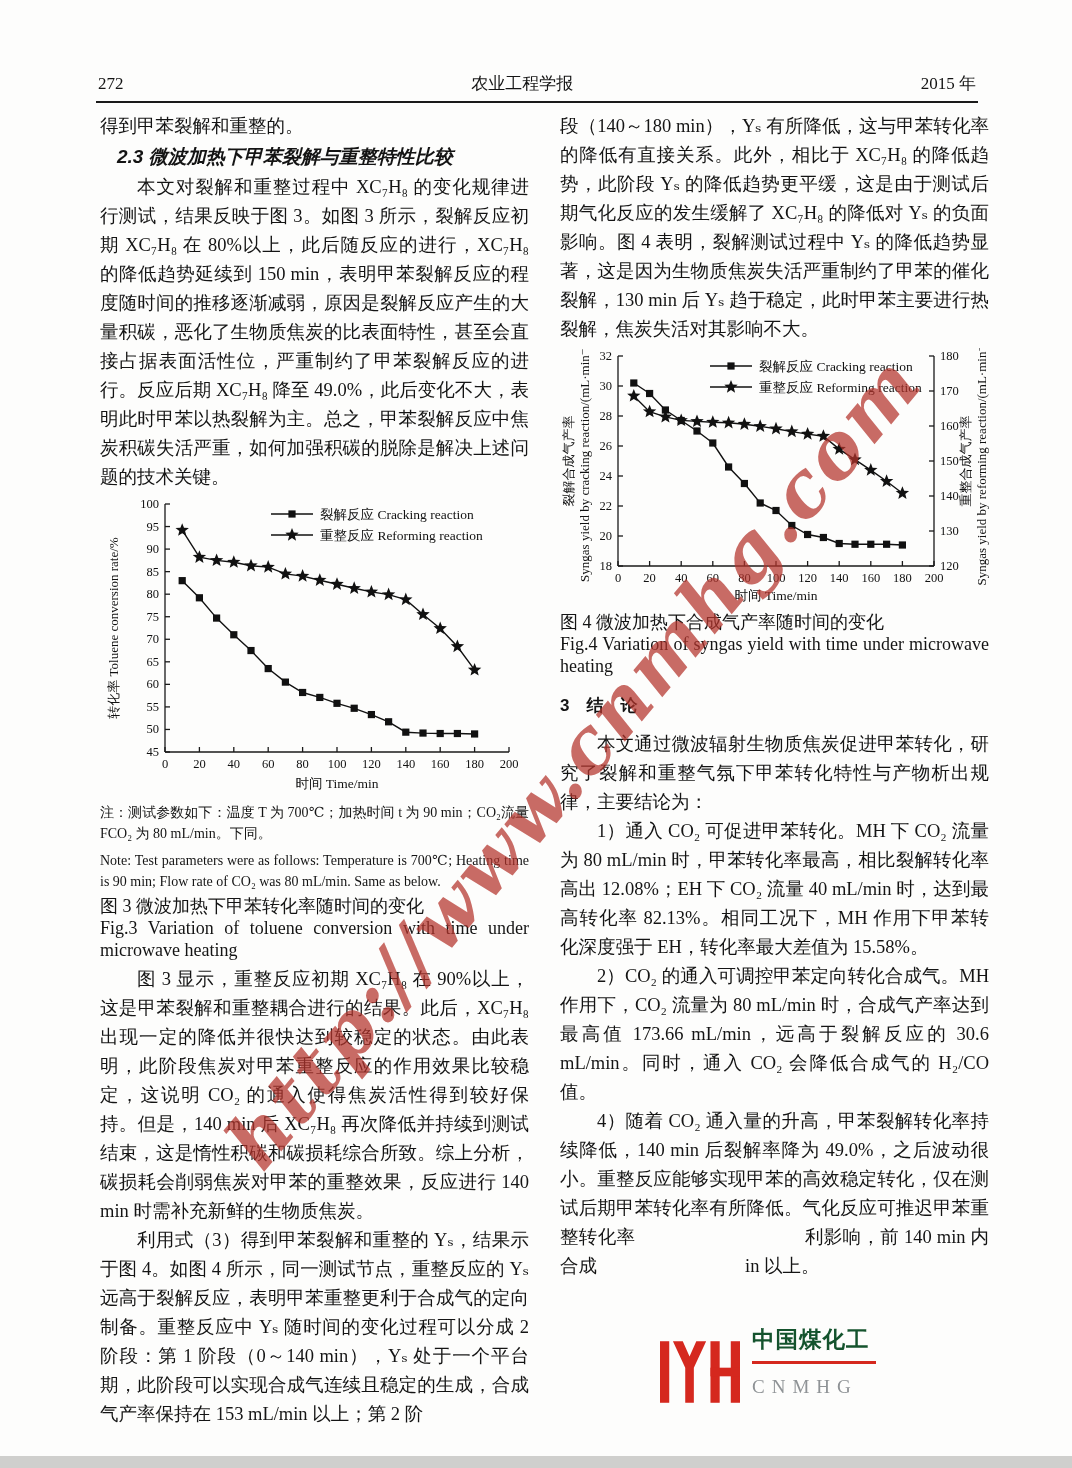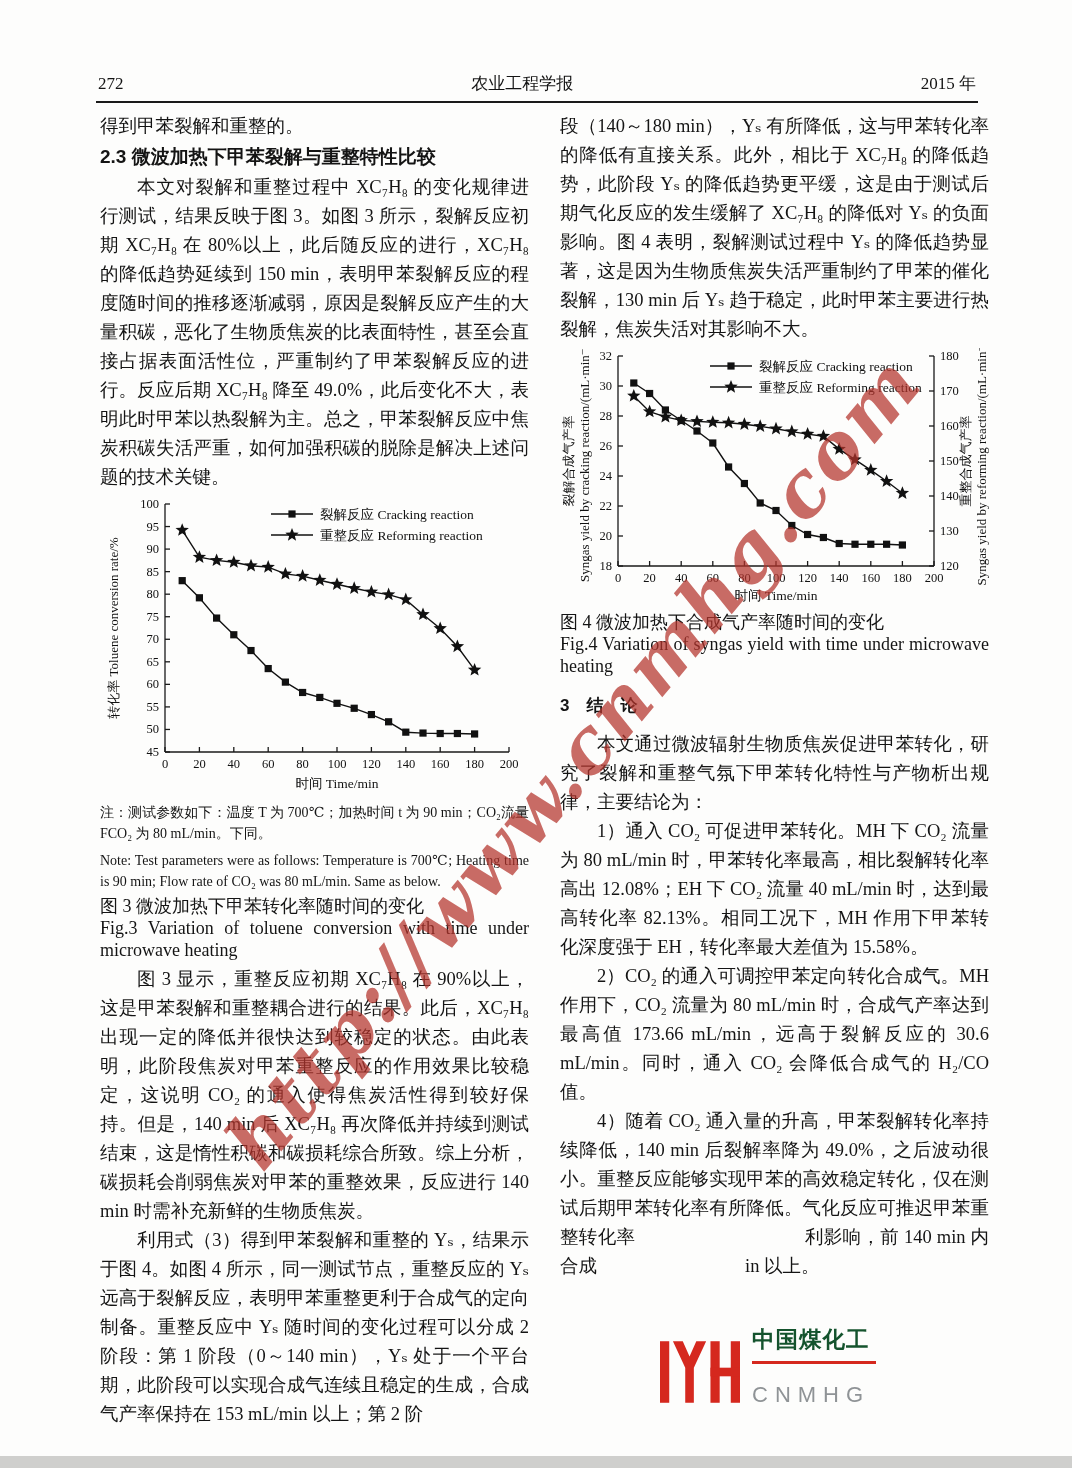--- a/index.html
+++ b/index.html
@@ -7,38 +7,38 @@
         font-family:"Liberation Serif","DejaVu Serif",serif;color:#141414;}
   .header{position:absolute;left:98px;top:72px;width:878px;display:flex;
           justify-content:space-between;align-items:center;font-size:17px;}
   .header-rule{position:absolute;left:96px;top:101px;width:882px;height:2px;background:#1a1a1a;}
   .col{position:absolute;top:112px;width:429px;font-size:18.5px;line-height:29px;text-align:justify;}
   .col-left{left:100px;}
   .col-right{left:560px;}
   p{margin:0;}
   .indent{text-indent:2em;}
   .sec-head{font-family:"Liberation Sans","DejaVu Sans",sans-serif;font-weight:bold;
-            font-size:19px;margin:1px 0 2px;text-align:left;}
+            font-size:19px;margin:1px 17px 2px;text-align:left;font-style:italic;}
   .sec-head-3{font-family:"Liberation Sans","DejaVu Sans",sans-serif;font-weight:bold;
               font-size:17px;margin:14px 0 10px;text-align:left;}
   .fig{margin:4px 0 2px;}
   .fig svg{display:block;margin:0 auto;}
   .note{font-size:14px;line-height:21px;text-align:justify;margin-top:6px;}
   .caption{font-size:18px;line-height:22px;}
   .caption-cn{margin-top:3px;}
   .caption-en{margin-bottom:4px;}
   .watermark{position:absolute;left:208px;top:1128px;transform:rotate(-50deg);transform-origin:0 0;
              font-family:"DejaVu Serif",serif;font-style:italic;font-weight:bold;font-size:76px;
              letter-spacing:3px;color:#b5342c;opacity:.72;white-space:nowrap;pointer-events:none;z-index:4;}
   .cnmhg{position:absolute;left:660px;top:1322px;width:290px;height:120px;background:#fdfdfc;
          display:flex;align-items:flex-start;z-index:5;}
   .cnmhg-text{margin-left:12px;font-family:"Liberation Sans","DejaVu Sans",sans-serif;}
   .cnmhg-cn{display:inline-block;font-size:22.5px;font-weight:bold;letter-spacing:1px;
             color:#14532d;border-bottom:3px solid #d5281e;padding:2px 6px 6px 0;}
-  .cnmhg-en{display:block;font-size:22px;letter-spacing:7px;color:#8f9396;margin-top:18px;}
+  .cnmhg-en{display:block;font-size:19px;letter-spacing:7px;color:#8f9396;margin-top:12px;font-family:Liberation Serif, serif;}
   .scan-edge{position:absolute;left:0;bottom:0;width:1072px;height:12px;background:#cfcfcd;}
 </style>
 </head>
 <body>
 
 <div class="page">
 
   <div class="header">
     <span>272</span>
     <span>农业工程学报</span>

